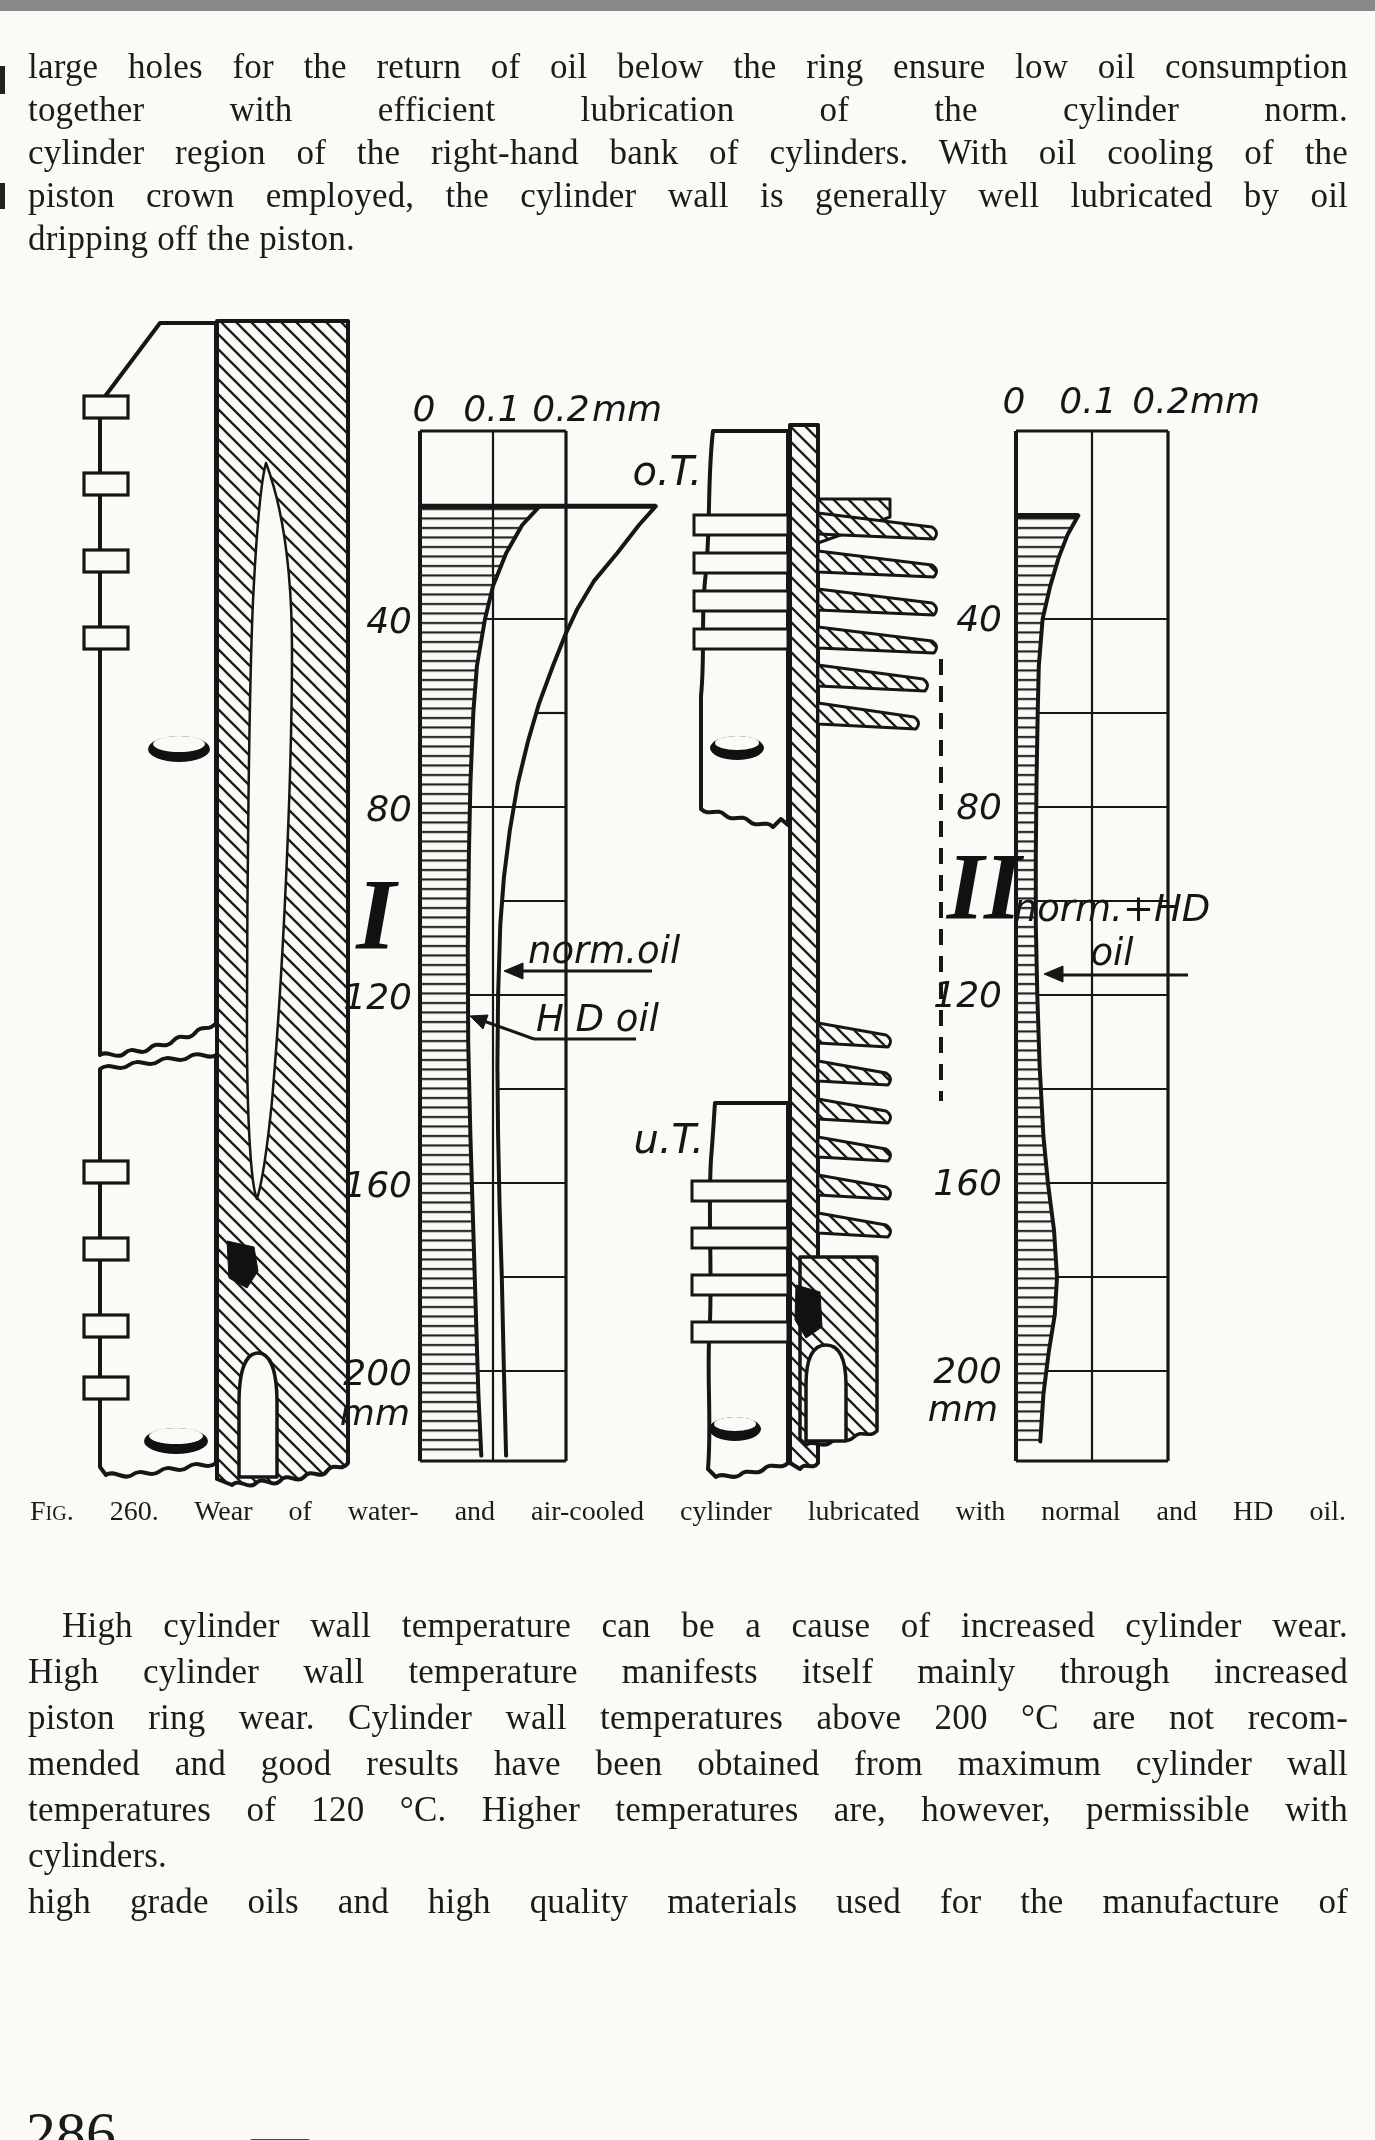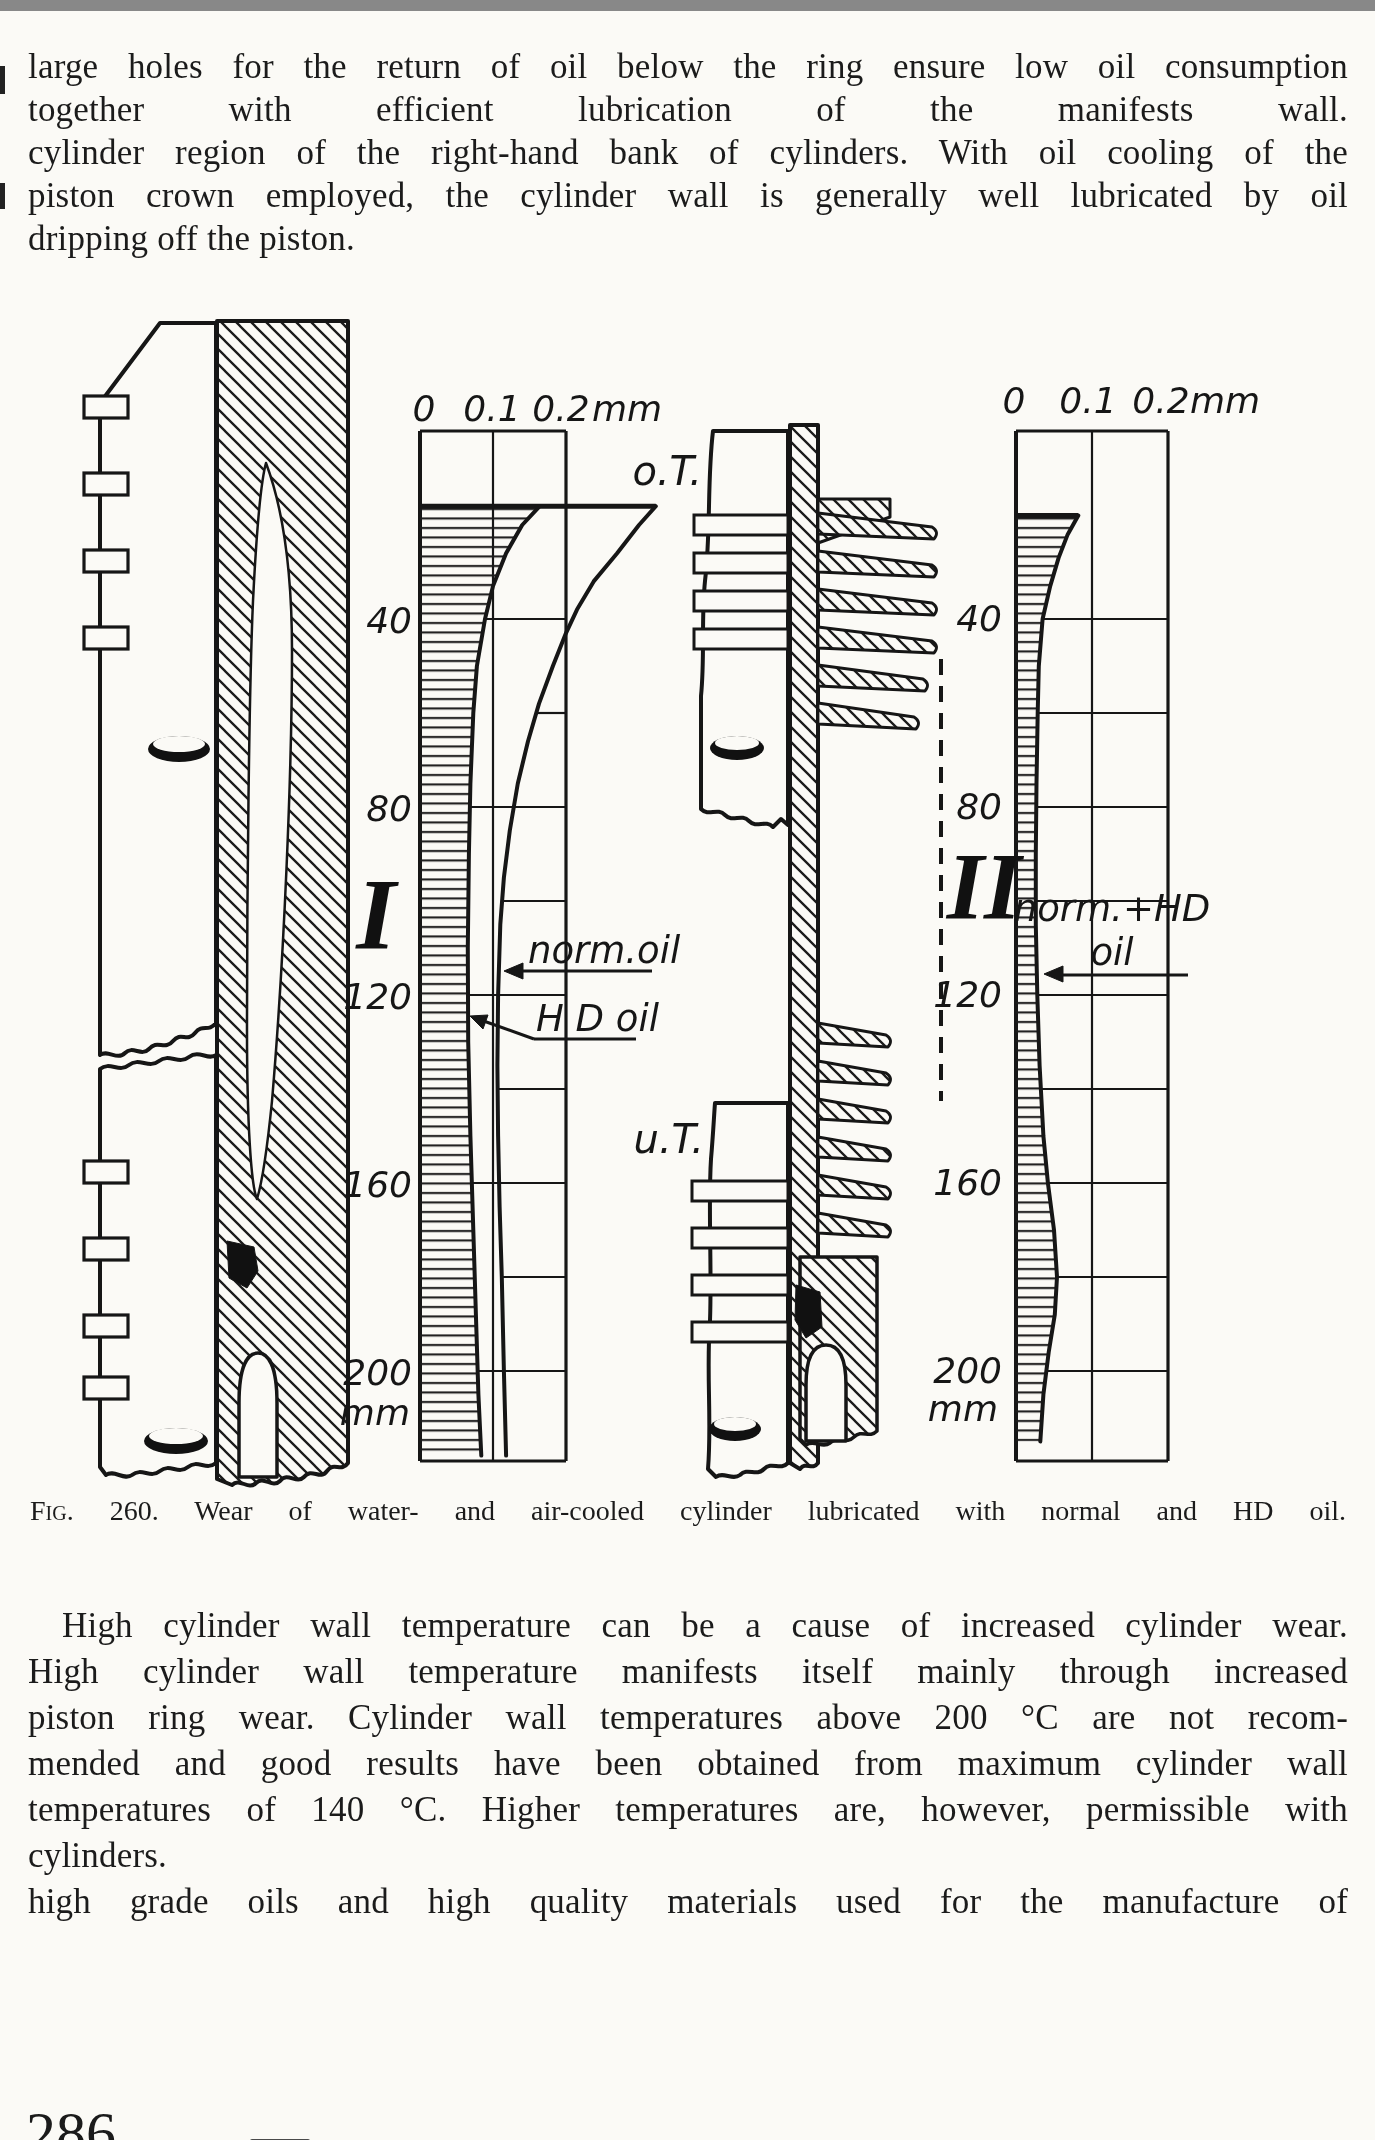--- a/index.html
+++ b/index.html
@@ -31,21 +31,21 @@
 </head>
 <body>
 
 <div class="page">
 
   <div class="edge-mark" style="top:55px;height:28px;"></div>
   <div class="edge-mark" style="top:172px;height:26px;"></div>
 
   <div class="textblock" style="top:34px;">
     <div class="tline j">large holes for the return of oil below the ring ensure low oil consumption</div>
-    <div class="tline j">together with efficient lubrication of the manifests wall.</div>
+    <div class="tline j">together with efficient lubrication of the cylinder norm.</div>
     <div class="tline j">cylinder region of the right-hand bank of cylinders. With oil cooling of the</div>
     <div class="tline j">piston crown employed, the cylinder wall is generally well lubricated by oil</div>
     <div class="tline l">dripping off the piston.</div>
   </div>
 
   <svg class="figure-svg" width="1375" height="1195" viewBox="0 290 1375 1195">
     <defs>
       <pattern id="hatchD" patternUnits="userSpaceOnUse" width="15" height="15">
         <rect width="15" height="15" fill="#fbfaf6"></rect>
         <path d="M-3,-3 L18,18 M-10.5,4.5 L10.5,25.5 M4.5,-10.5 L25.5,10.5" stroke="#1b1b1b" stroke-width="2.3"></path>
@@ -192,21 +192,21 @@
   <div class="caption">
     <span class="sc">Fig. 260.</span>
     <span>Wear of water- and air-cooled cylinder lubricated with normal and HD oil.</span>
   </div>
 
   <div class="textblock p3" style="top:1592px;">
     <div class="tline j indent">High cylinder wall temperature can be a cause of increased cylinder wear.</div>
     <div class="tline j">High cylinder wall temperature manifests itself mainly through increased</div>
     <div class="tline j">piston ring wear. Cylinder wall temperatures above 200 °C are not recom-</div>
     <div class="tline j">mended and good results have been obtained from maximum cylinder wall</div>
-    <div class="tline j">temperatures of 140 °C. Higher temperatures are, however, permissible with</div>
+    <div class="tline j">temperatures of 120 °C. Higher temperatures are, however, permissible with</div>
     <div class="tline l">cylinders.</div>
     <div class="tline j">high grade oils and high quality materials used for the manufacture of</div>
   </div>
 
   <div class="pagenum">286</div>
 
   <div class="bottom-smudge"></div>
   <div class="smudge2"></div>
 </div>
 

